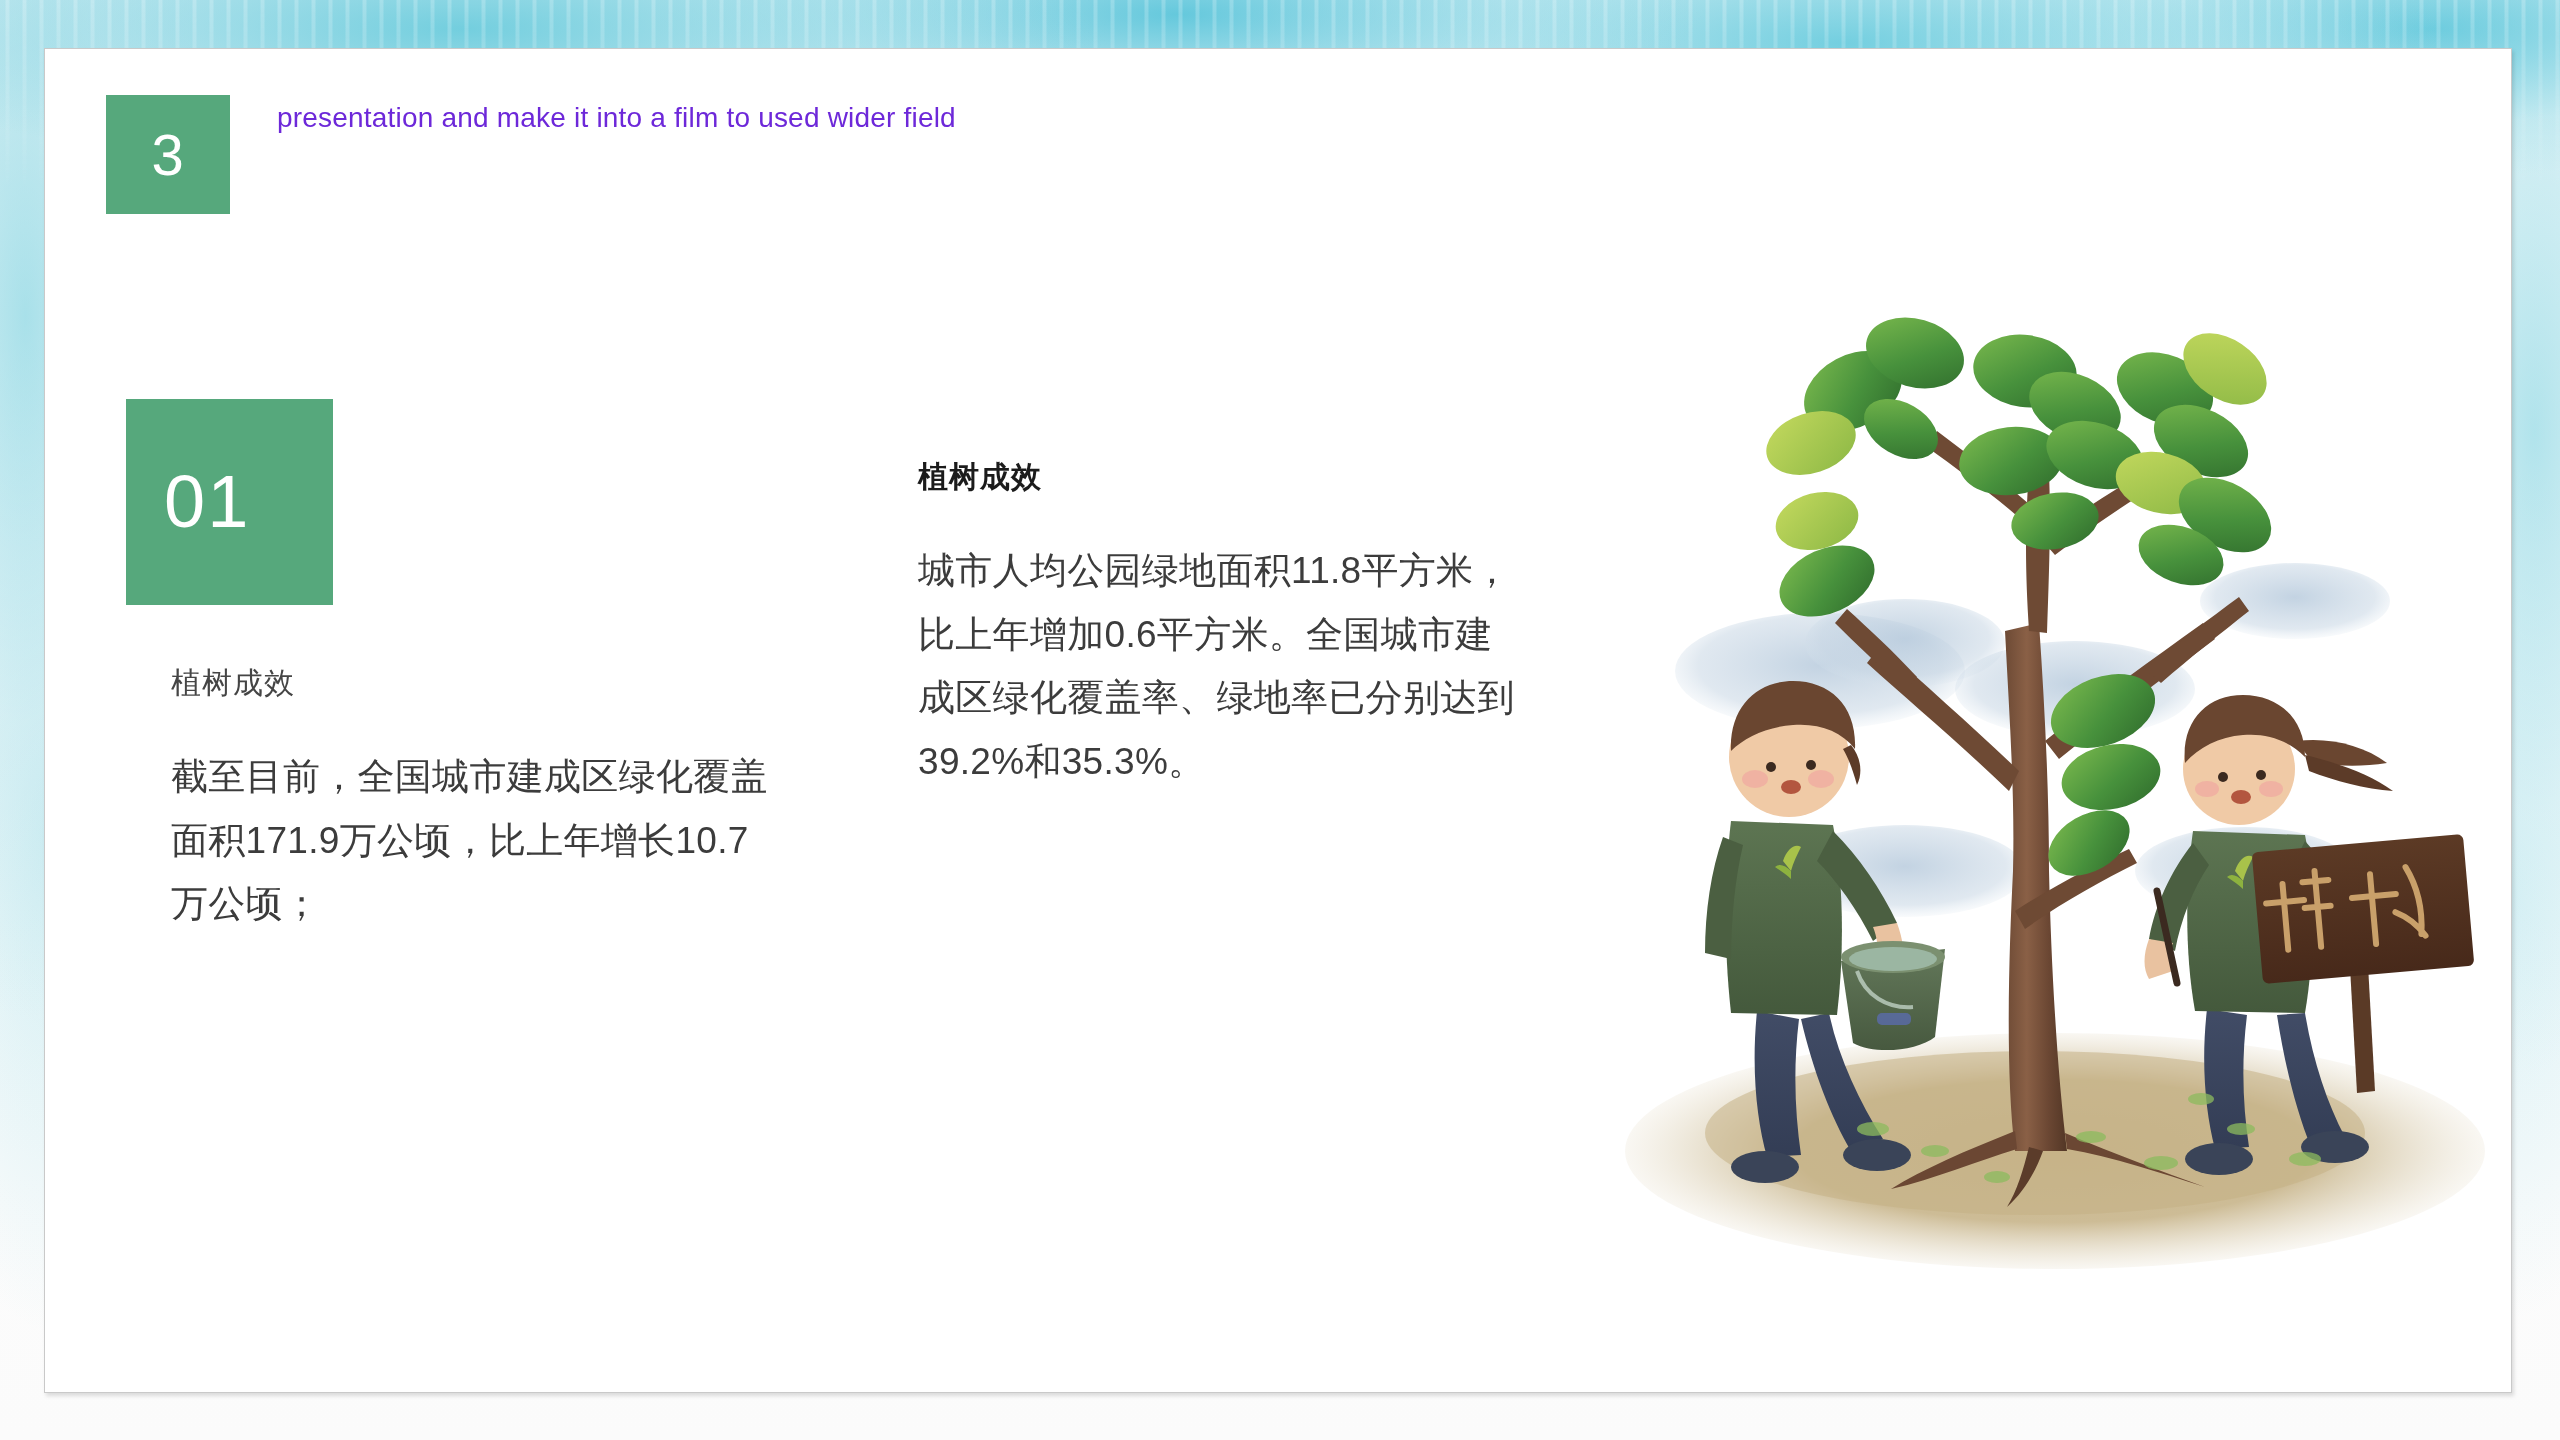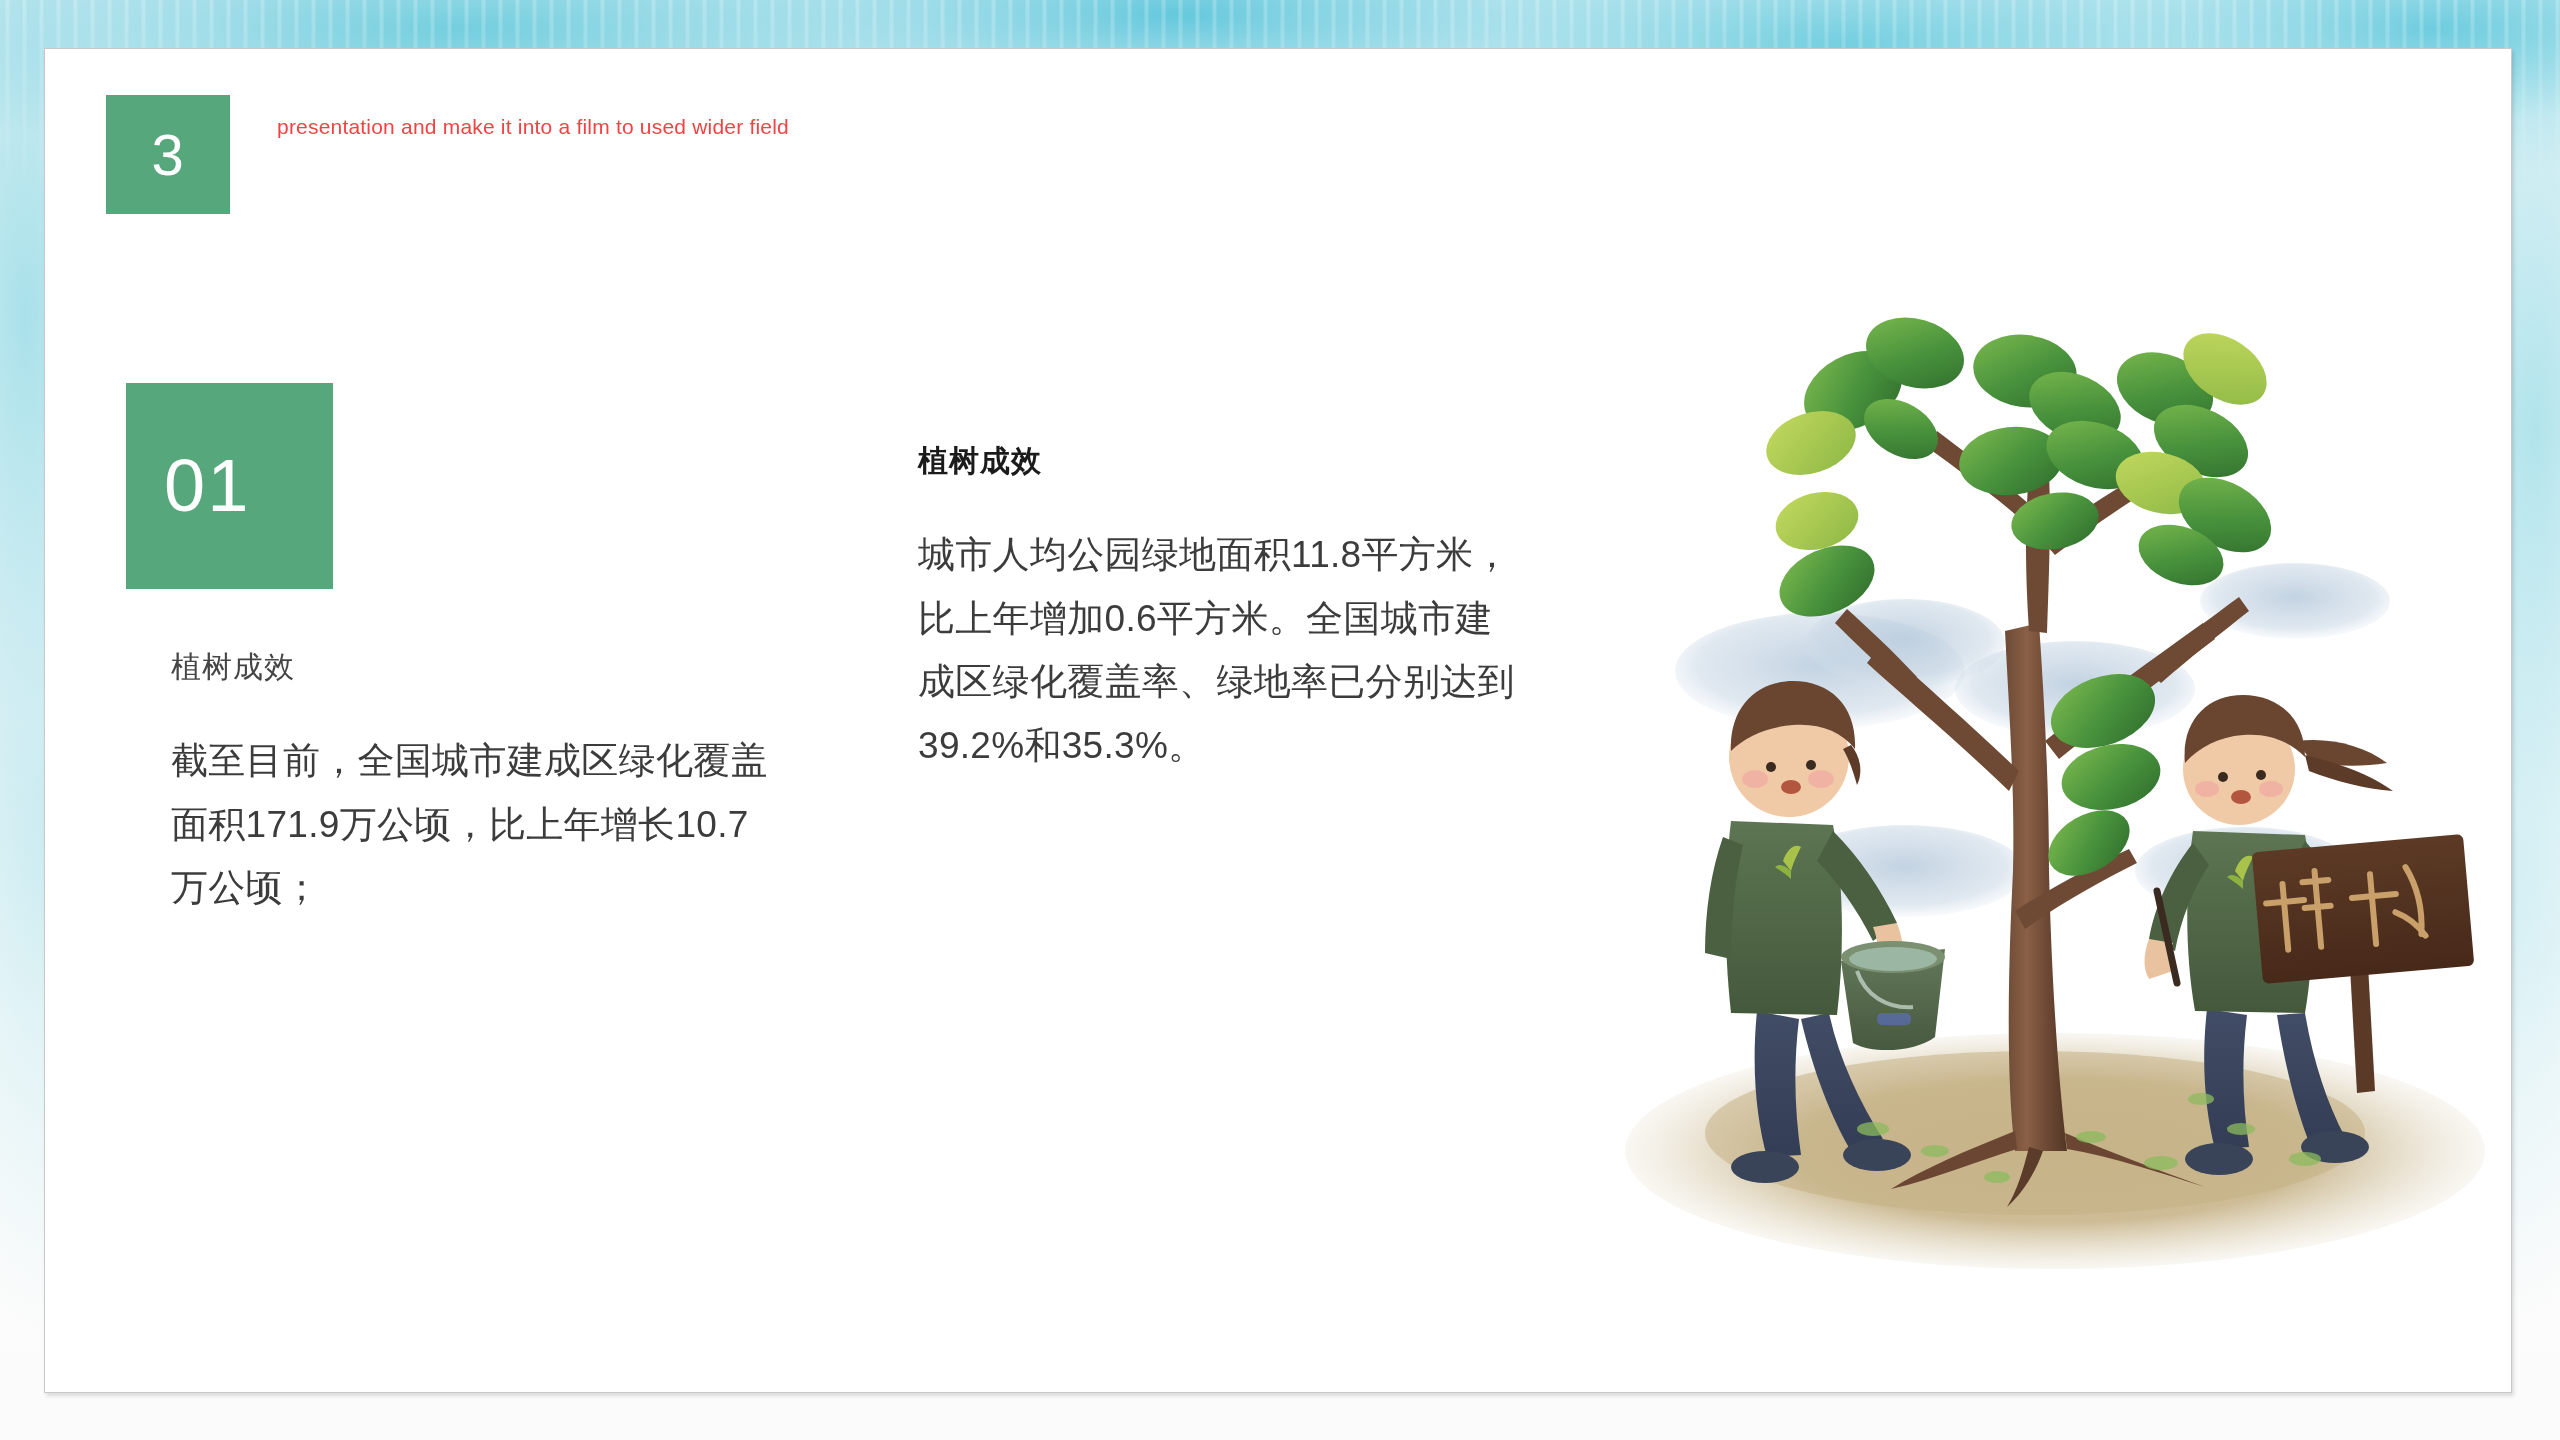--- a/index.html
+++ b/index.html
@@ -53,26 +53,26 @@
   .num-badge span {
     color:#ffffff; font-size:58px; font-weight:300; line-height:1;
     letter-spacing:.5px;
   }
   #title-block { position:absolute; left:171px; top:6px; }
   #slide-title {
     font-size:64px; font-weight:400; color:#3f3f3f;
     line-height:1.12; letter-spacing:1px; white-space:nowrap;
   }
   #slide-subtitle {
-    margin-top:14px; font-size:21px; font-weight:400; color:#ef4444;
+    margin-top:1px; font-size:28px; font-weight:400; color:#6d28d9;
     letter-spacing:.2px; white-space:nowrap;
   }
 
   
-  #columns { position:absolute; left:0; top:0; width:100%; height:100%; }
+  #columns { position:absolute; left:0; top:16px; width:100%; height:100%; }
   .col { position:absolute; top:334px; }
   .col.c1 { left:81px;  width:660px; }
   .col.c2 { left:828px; width:660px; }
 
   .col-box {
     width:207px; height:206px;
     background:var(--accent,#56a87c);
     position:relative;
   }
   .col-box .box-num {

